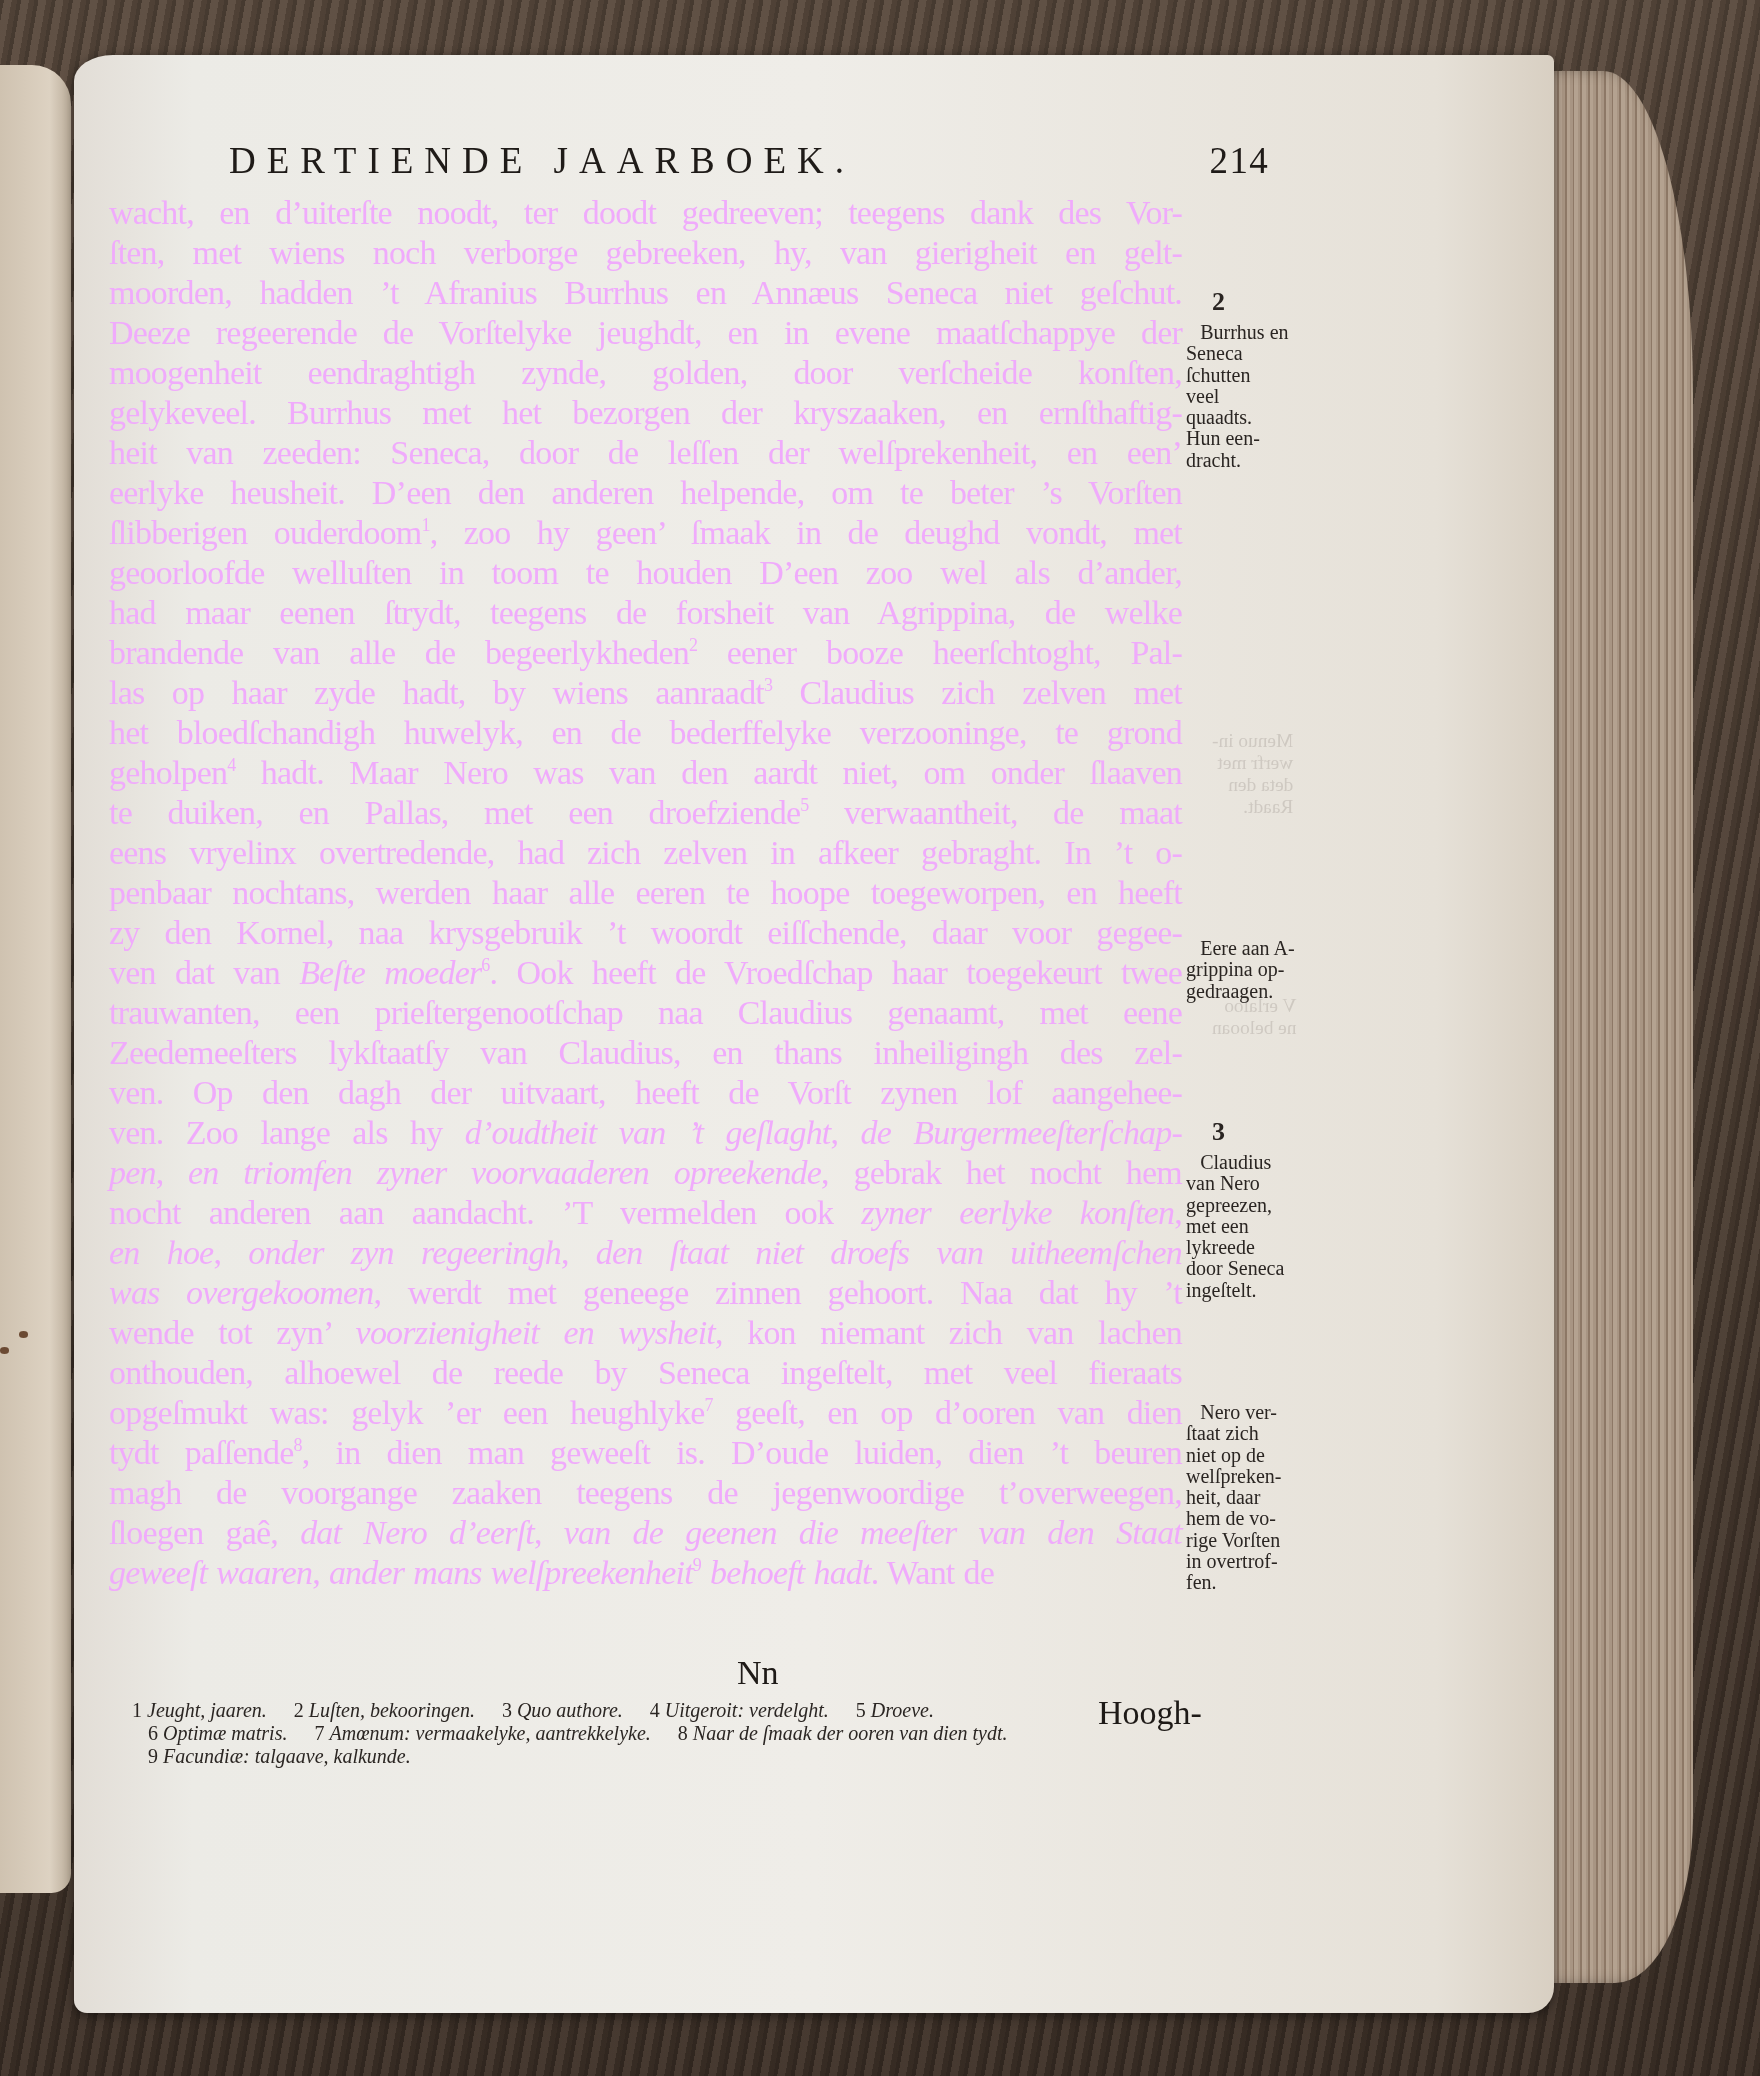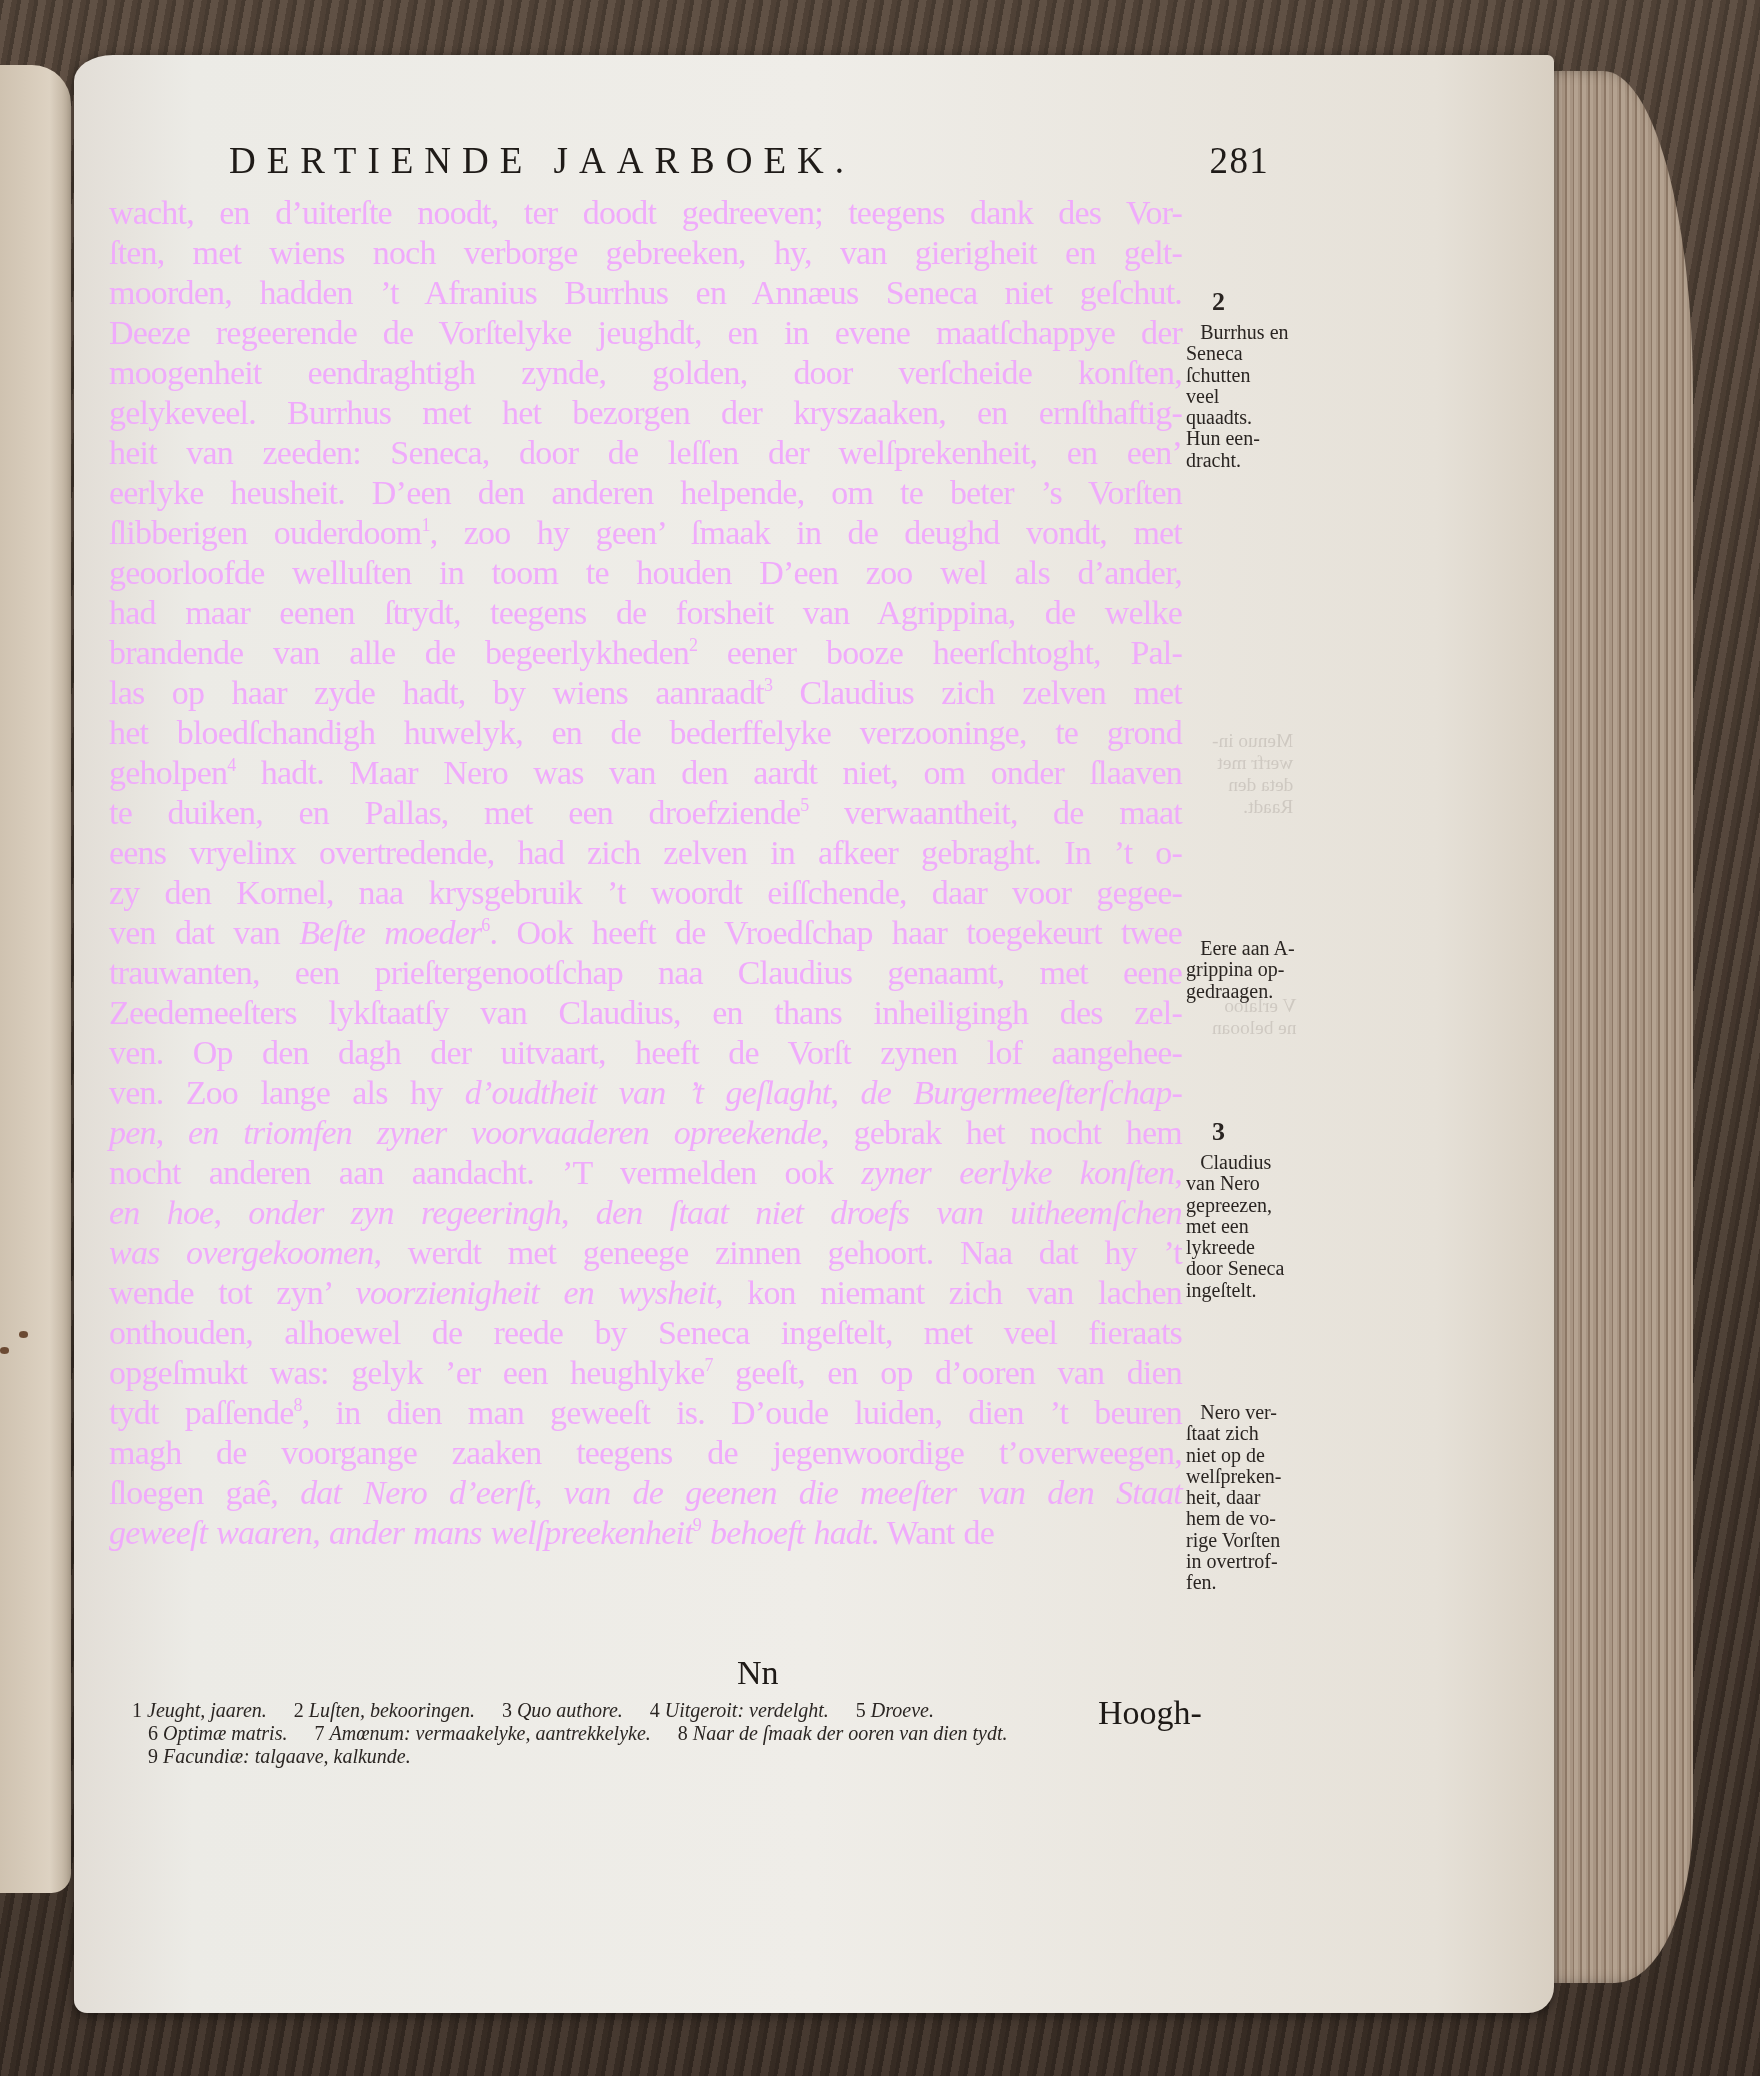--- a/index.html
+++ b/index.html
@@ -84,41 +84,42 @@
   <span class="left-spot" style="left:19.4px; top:1266px;"></span>
   <span class="left-spot" style="left:0px; top:1282px;"></span>
 </div>
 
 <div class="fore-edge"></div>
 
 <div class="page"></div>
 
 <div class="running-head">
   <span class="running-title">DERTIENDE JAARBOEK.</span>
-  <span class="page-number">281</span>
+  <span class="page-number">214</span>
 </div>
 
 <div class="body-text" id="body-text">
     <span class="line"><span>wacht, en d’uiterſte noodt, ter doodt gedreeven; teegens dank des Vor-</span></span>
     <span class="line"><span>ſten, met wiens noch verborge gebreeken, hy, van gierigheit en gelt-</span></span>
     <span class="line"><span>moorden, hadden ’t Afranius Burrhus en Annæus Seneca niet geſchut.</span></span>
     <span class="line"><span>Deeze regeerende de Vorſtelyke jeughdt, en in evene maatſchappye der</span></span>
     <span class="line"><span>moogenheit eendraghtigh zynde, golden, door verſcheide konſten,</span></span>
     <span class="line"><span>gelykeveel. Burrhus met het bezorgen der kryszaaken, en ernſthaftig-</span></span>
     <span class="line"><span>heit van zeeden: Seneca, door de leſſen der welſprekenheit, en een’</span></span>
     <span class="line"><span>eerlyke heusheit. D’een den anderen helpende, om te beter ’s Vorſten</span></span>
     <span class="line"><span>ſlibberigen ouderdoom</span><sup class="fn">1</sup><span>, zoo hy geen’ ſmaak in de deughd vondt, met</span></span>
     <span class="line"><span>geoorloofde welluſten in toom te houden D’een zoo wel als d’ander,</span></span>
     <span class="line"><span>had maar eenen ſtrydt, teegens de forsheit van Agrippina, de welke</span></span>
     <span class="line"><span>brandende van alle de begeerlykheden</span><sup class="fn">2</sup><span> eener booze heerſchtoght, Pal-</span></span>
     <span class="line"><span>las op haar zyde hadt, by wiens aanraadt</span><sup class="fn">3</sup><span> Claudius zich zelven met</span></span>
     <span class="line"><span>het bloedſchandigh huwelyk, en de bederffelyke verzooninge, te grond</span></span>
     <span class="line"><span>geholpen</span><sup class="fn">4</sup><span> hadt. Maar Nero was van den aardt niet, om onder ſlaaven</span></span>
     <span class="line"><span>te duiken, en Pallas, met een droefziende</span><sup class="fn">5</sup><span> verwaantheit, de maat</span></span>
     <span class="line"><span>eens vryelinx overtredende, had zich zelven in afkeer gebraght. In ’t o-</span></span>
+    <span class="line"><span>penbaar nochtans, werden haar alle eeren te hoope toegeworpen, en heeft</span></span>
     <span class="line"><span>zy den Kornel, naa krysgebruik ’t woordt eiſſchende, daar voor gegee-</span></span>
     <span class="line"><span>ven dat van </span><span class="it">Beſte moeder</span><sup class="fn">6</sup><span>. Ook heeft de Vroedſchap haar toegekeurt twee</span></span>
     <span class="line"><span>trauwanten, een prieſtergenootſchap naa Claudius genaamt, met eene</span></span>
     <span class="line"><span>Zeedemeeſters lykſtaatſy van Claudius, en thans inheiligingh des zel-</span></span>
     <span class="line"><span>ven. Op den dagh der uitvaart, heeft de Vorſt zynen lof aangehee-</span></span>
     <span class="line"><span>ven. Zoo lange als hy </span><span class="it">d’oudtheit van ’t geſlaght</span><span>, </span><span class="it">de Burgermeeſterſchap-</span></span>
     <span class="line"><span class="it">pen</span><span>, </span><span class="it">en triomfen zyner voorvaaderen opreekende</span><span>, gebrak het nocht hem</span></span>
     <span class="line"><span>nocht anderen aan aandacht. ’T vermelden ook </span><span class="it">zyner eerlyke konſten</span><span>,</span></span>
     <span class="line"><span class="it">en hoe</span><span>, </span><span class="it">onder zyn regeeringh</span><span>, </span><span class="it">den ſtaat niet droefs van uitheemſchen</span></span>
     <span class="line"><span class="it">was overgekoomen</span><span>, werdt met geneege zinnen gehoort. Naa dat hy ’t</span></span>

